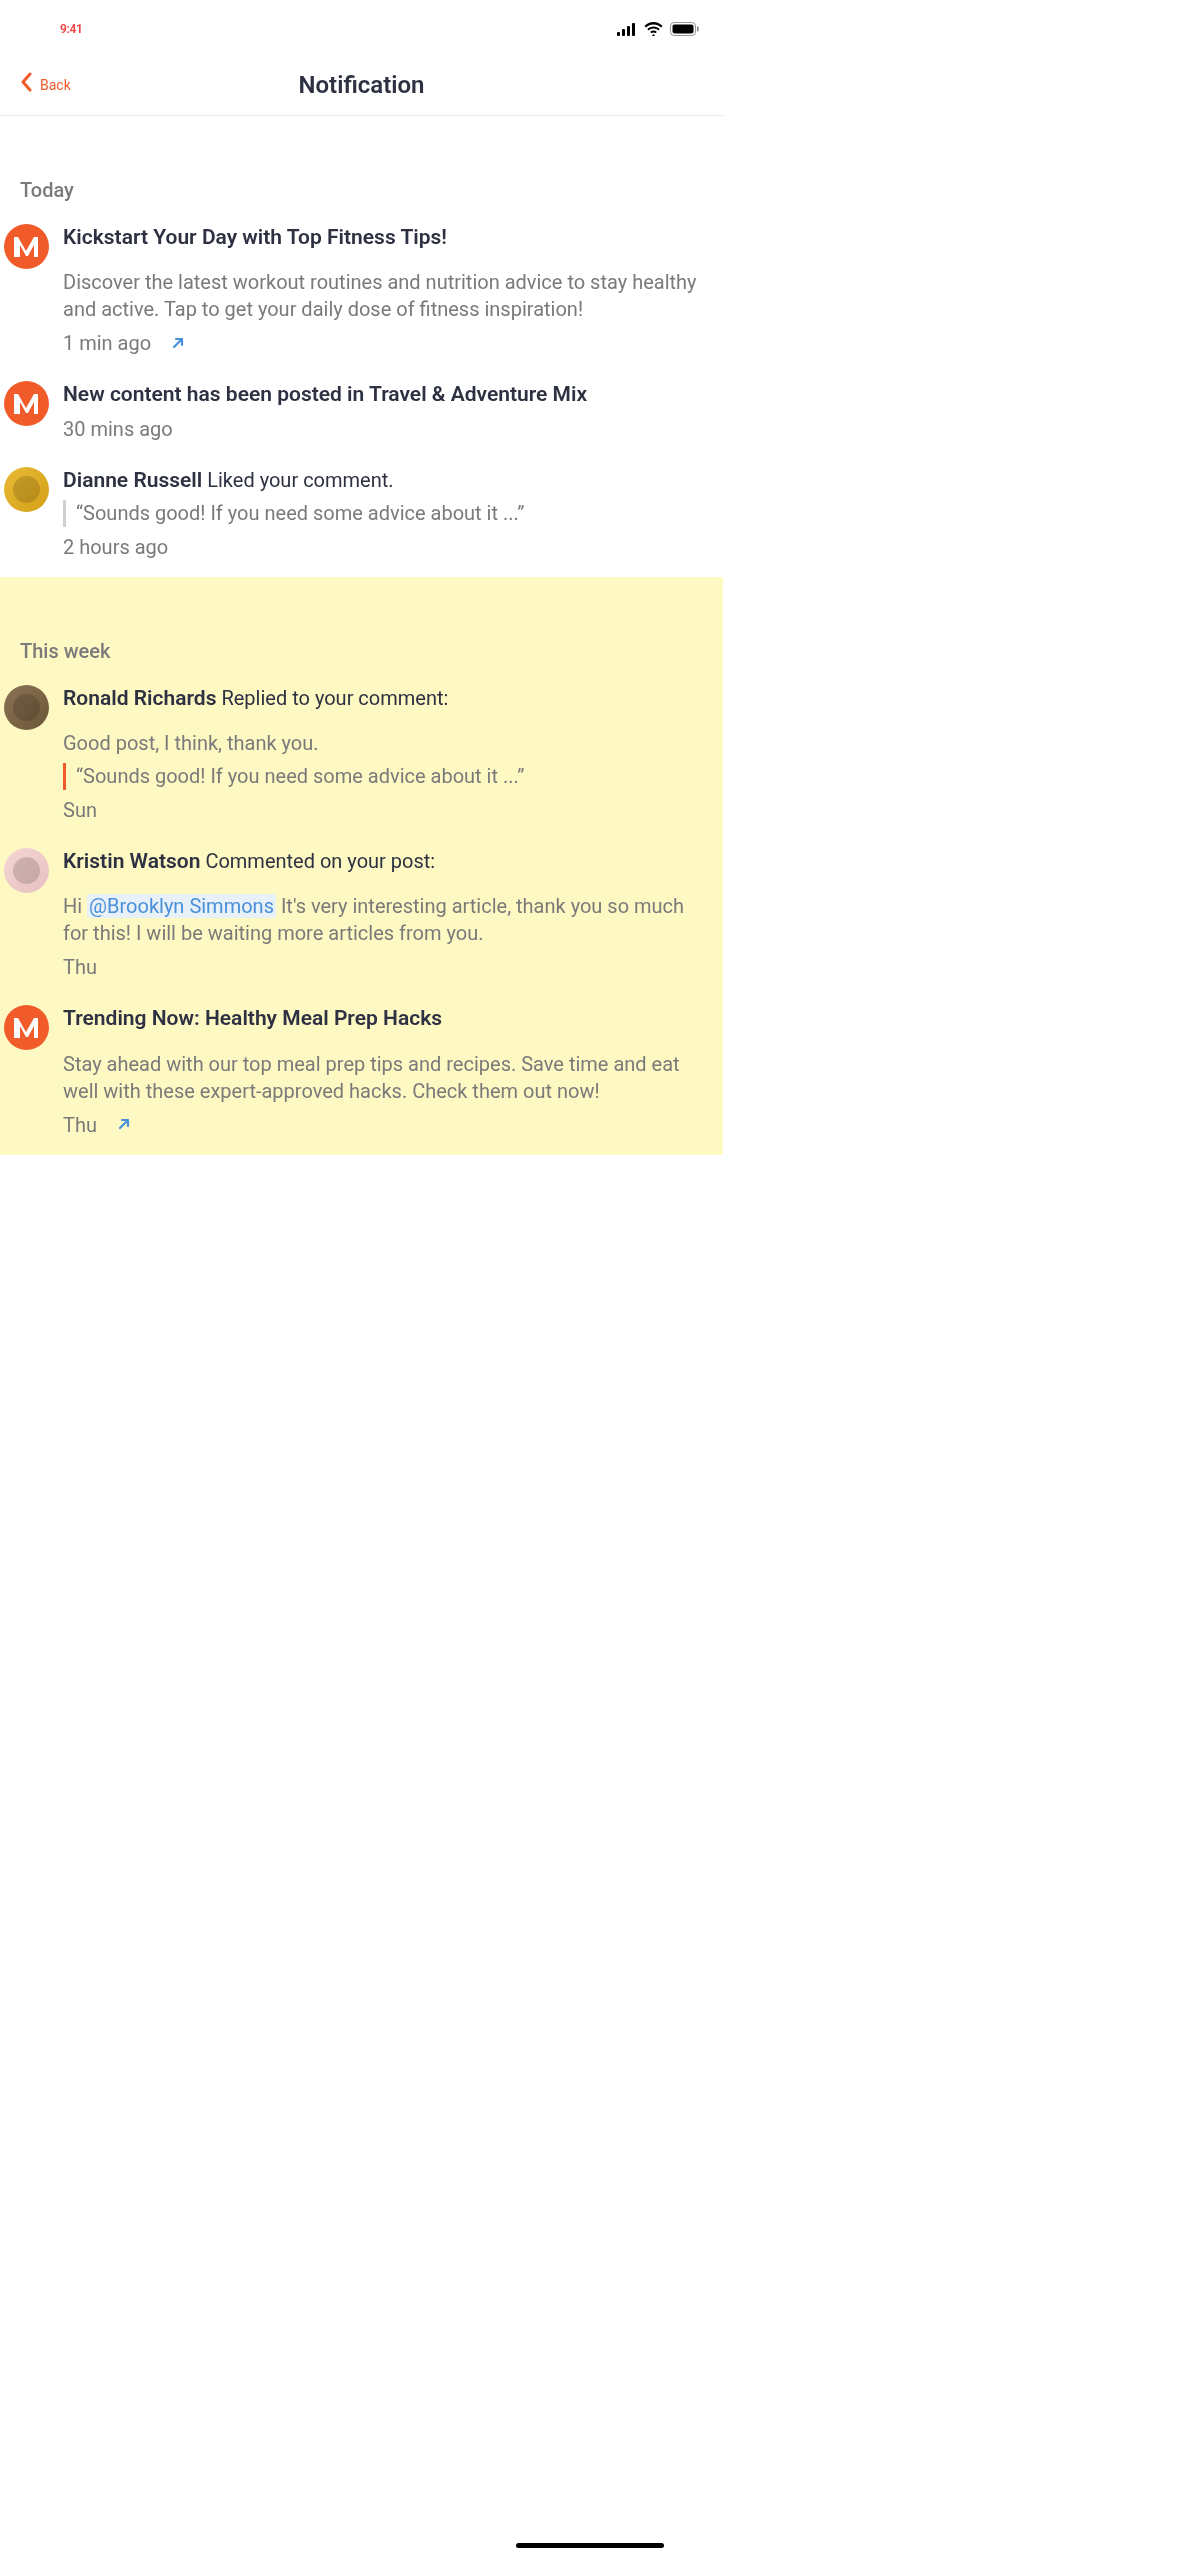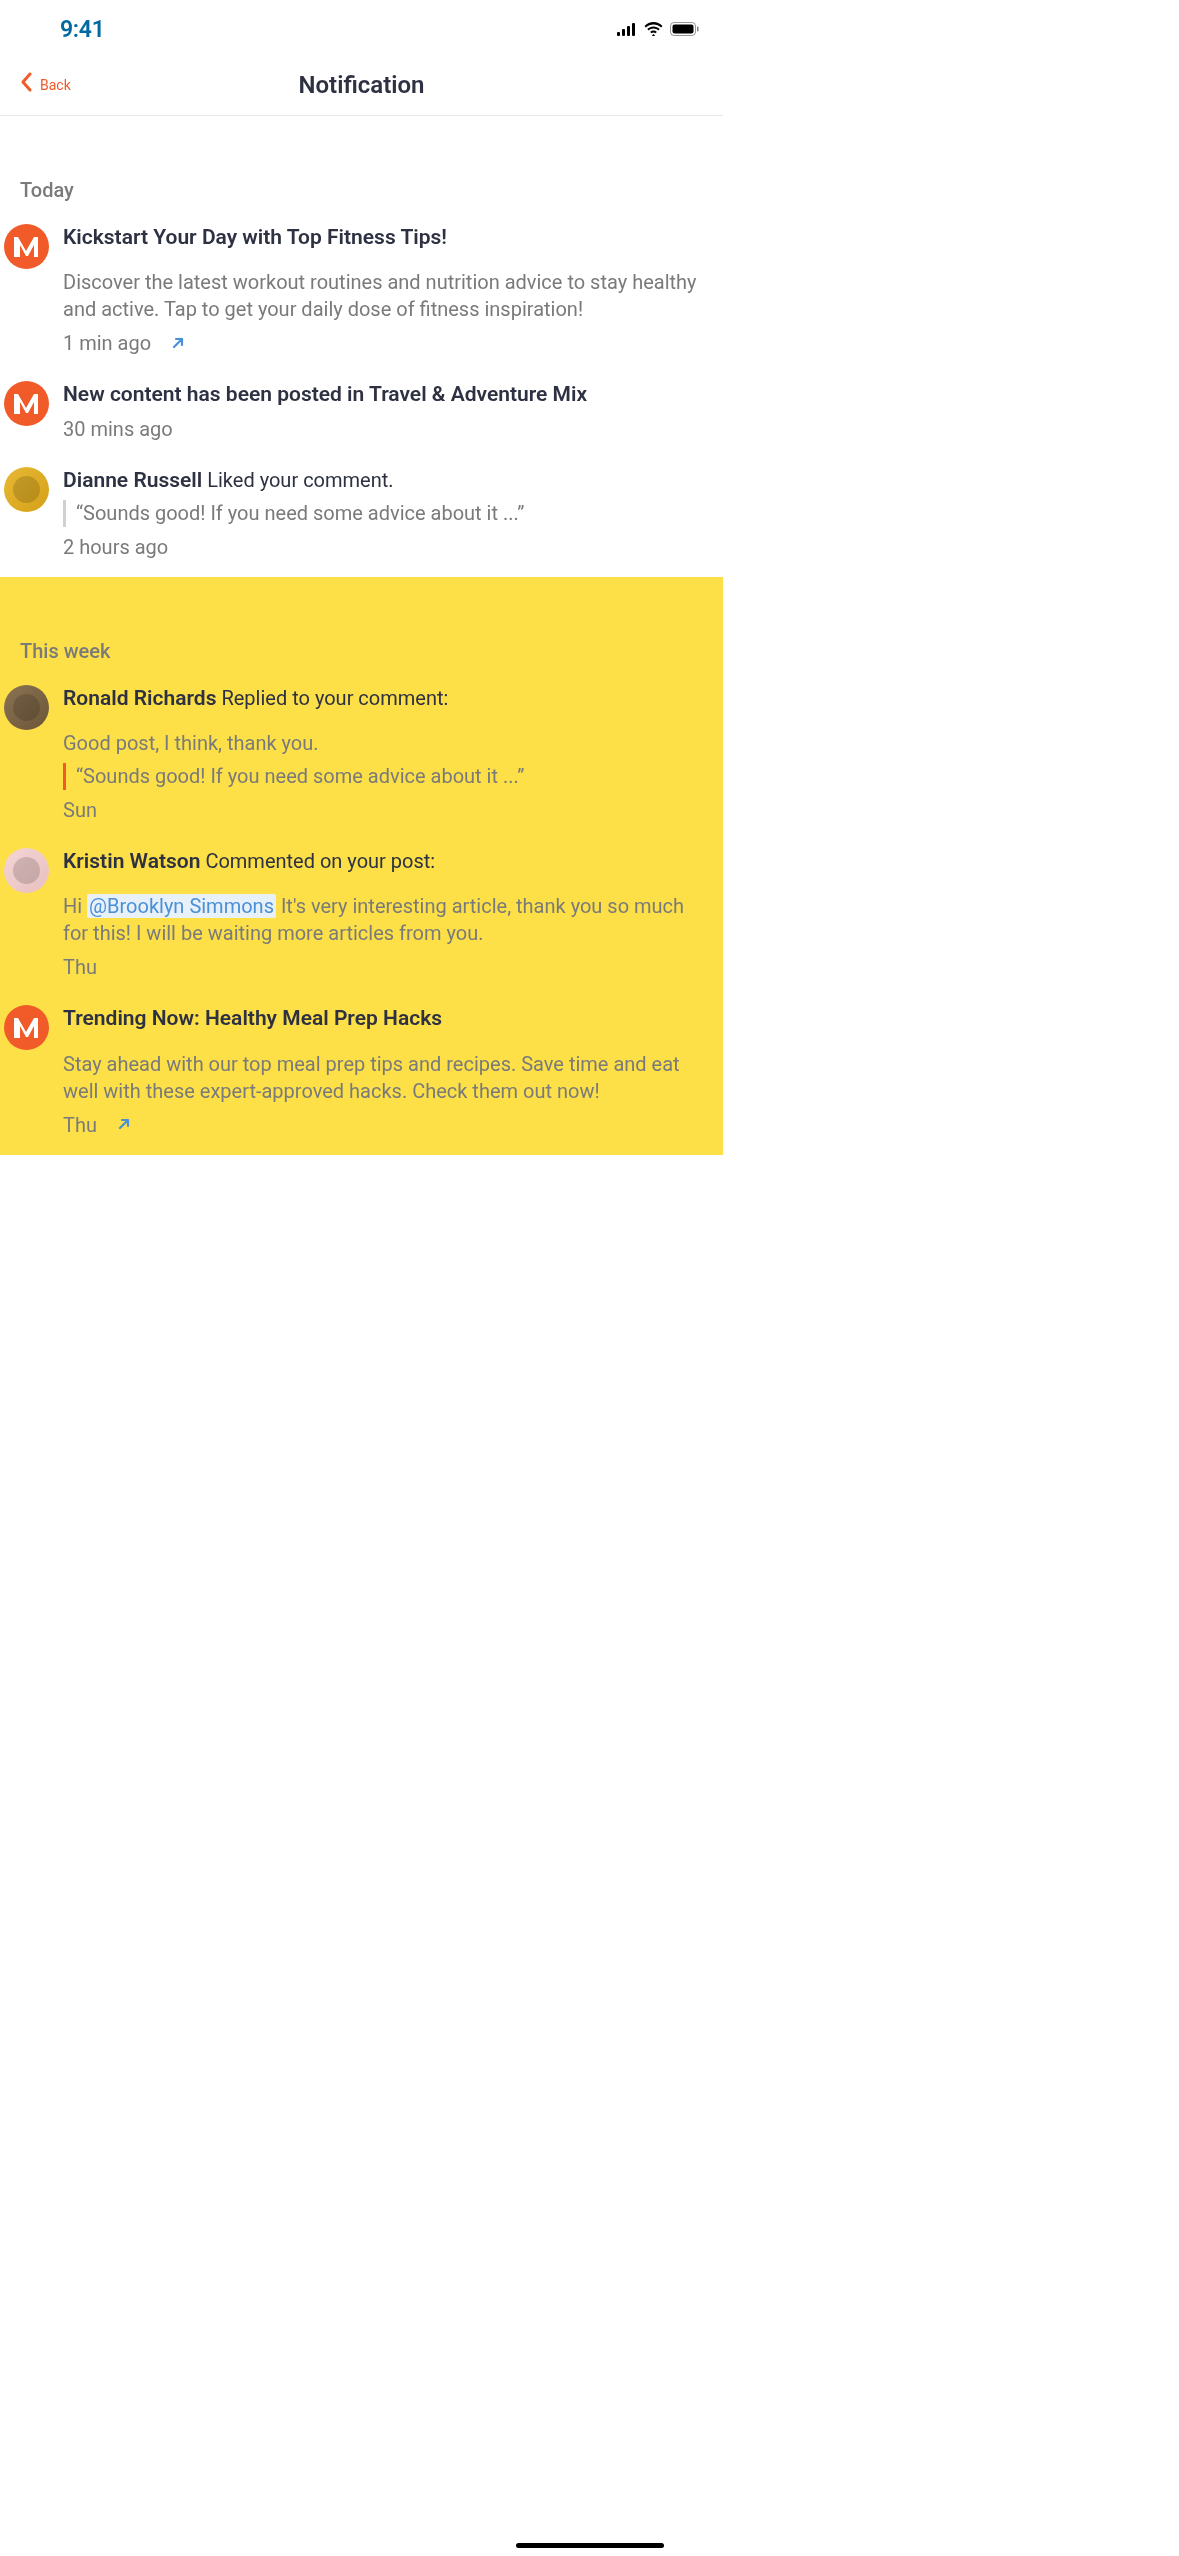--- a/index.html
+++ b/index.html
@@ -16,23 +16,23 @@
       overflow: hidden;
     }
     .status-bar {
       display: flex;
       justify-content: space-between;
       align-items: center;
       padding: 14px 24px 10px 28px;
       height: 54px;
     }
     .status-time {
-      font-size: 23px;
-      font-weight: 600;
-      color: #0369a1;
+      font-size: 12px;
+      font-weight: 600;
+      color: #ef4444;
       letter-spacing: -0.3px;
       padding-left: 32px;
       text-align: right;
     }
     .status-icons {
       display: flex;
       align-items: center;
       gap: 7px;
     }
     .nav-header {
@@ -60,21 +60,21 @@
       left: 50%;
       transform: translateX(-50%);
       font-size: 24px;
       font-weight: 600;
       color: #2D3142;
     }
     .section {
       padding-top: 22px;
     }
     .section-gray {
-      background: #fde047;
+      background: #fef9c3;
     }
     .section-header {
       font-size: 20px;
       font-weight: 500;
       color: #7A7A7A;
       padding: 0 20px 14px 20px;
       margin-top: 40px;
     }
     .notif-item {
       display: flex;

